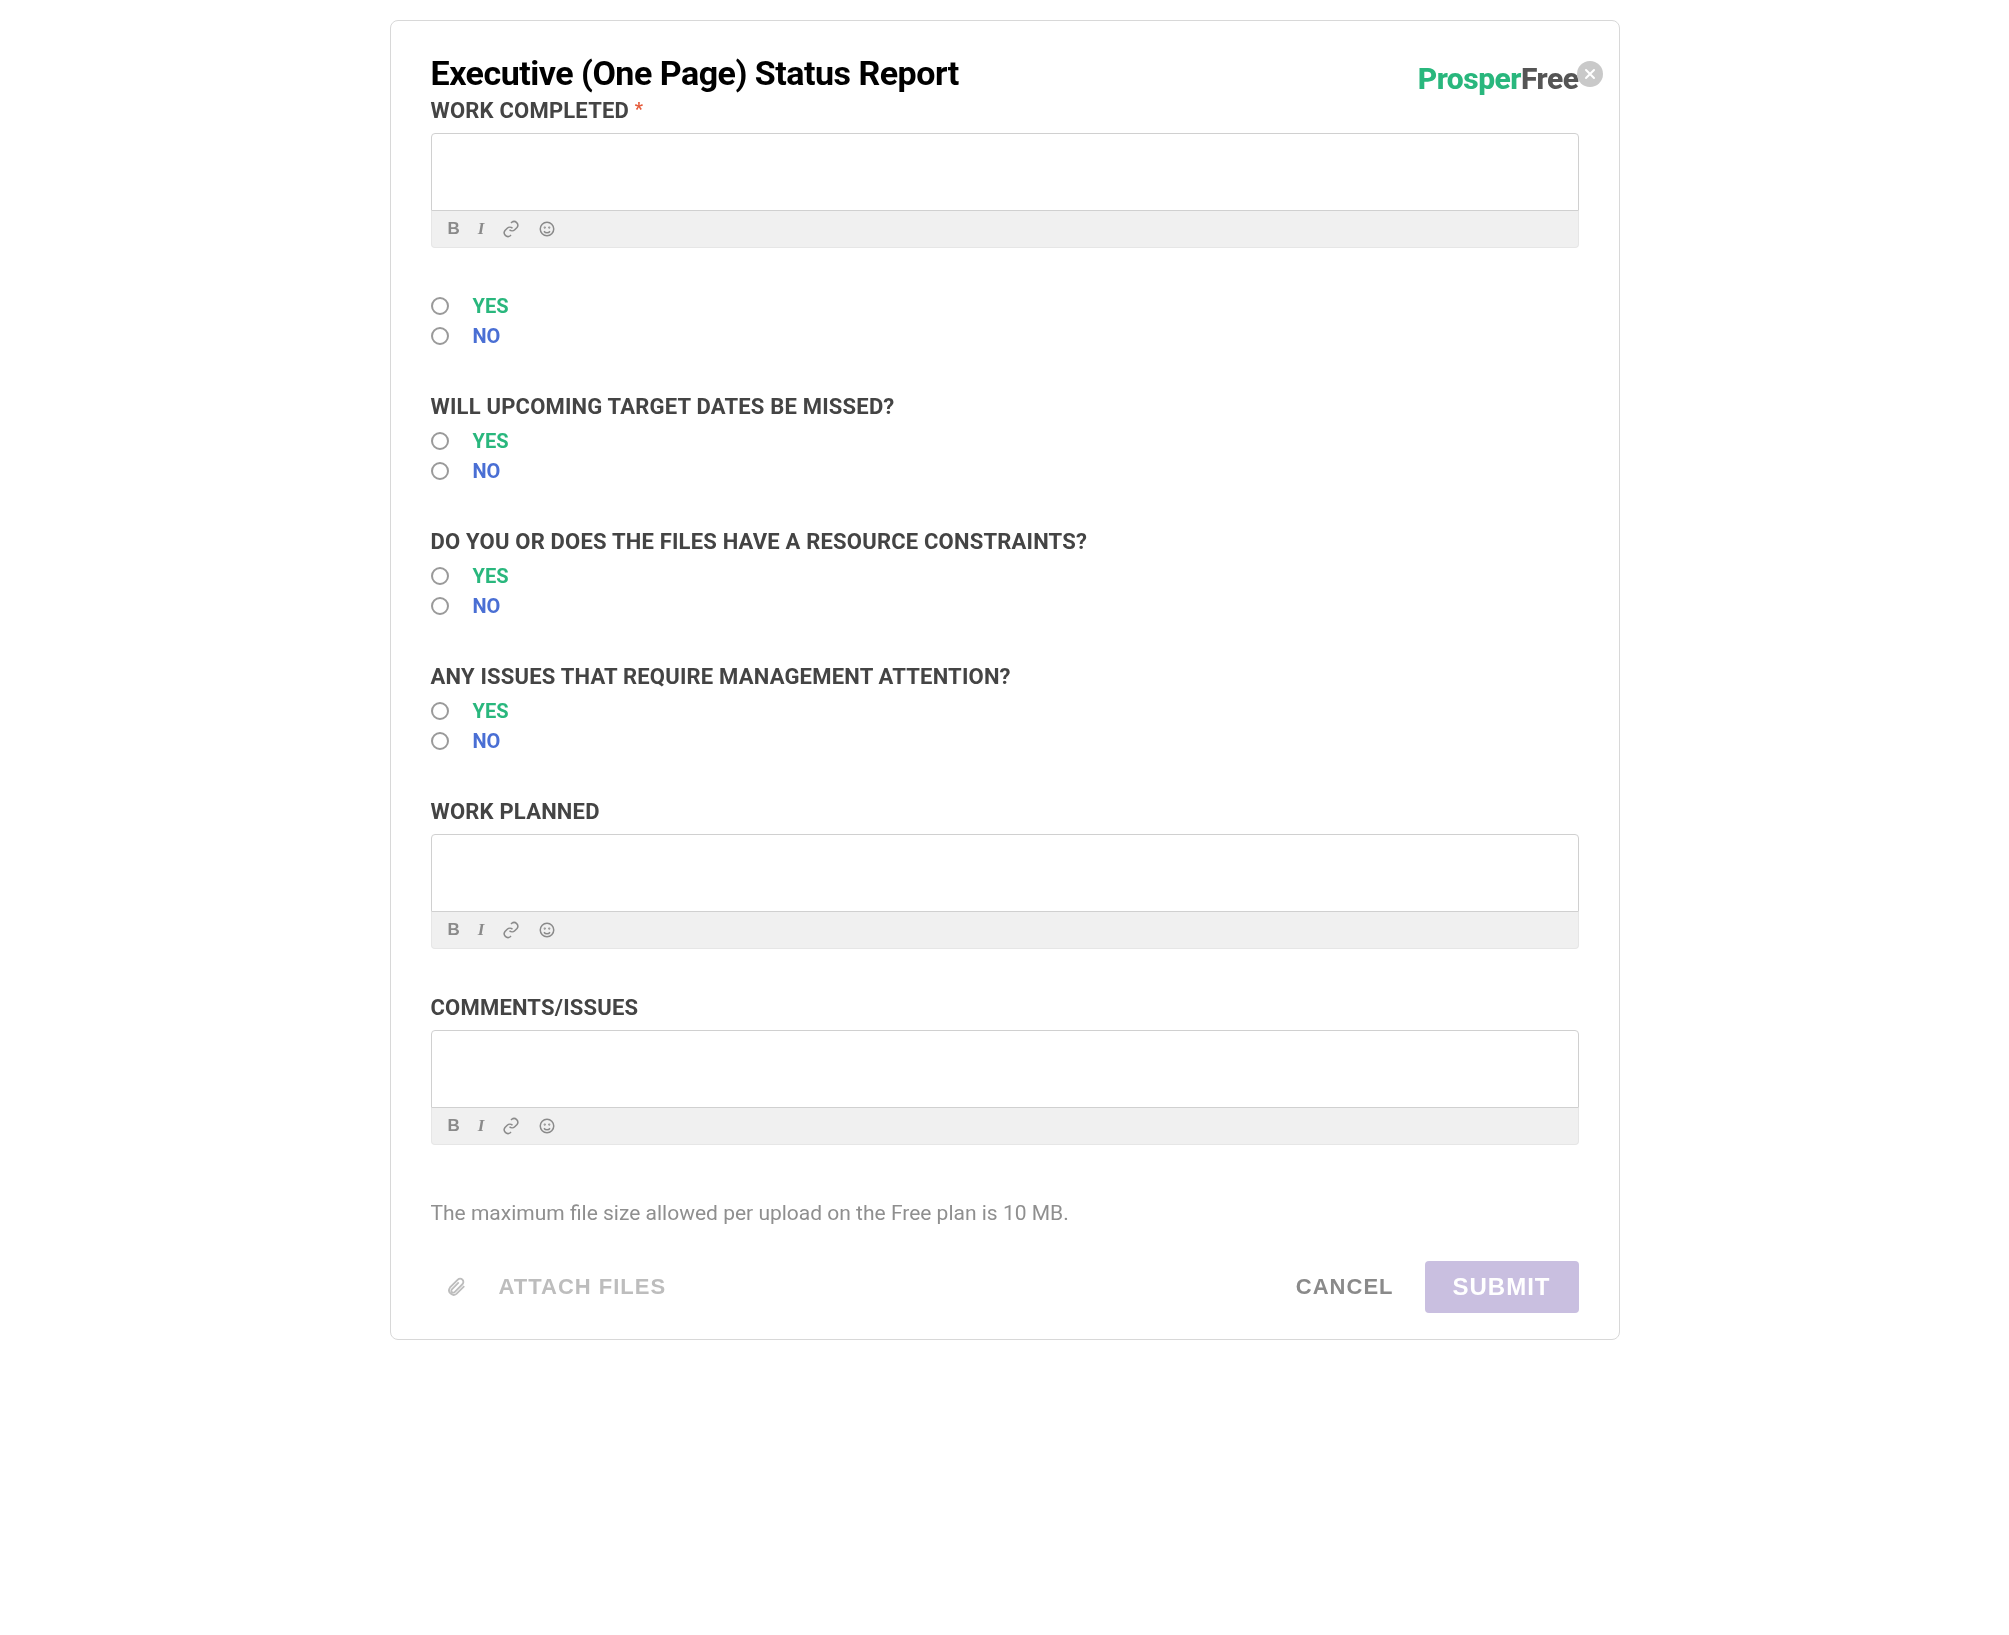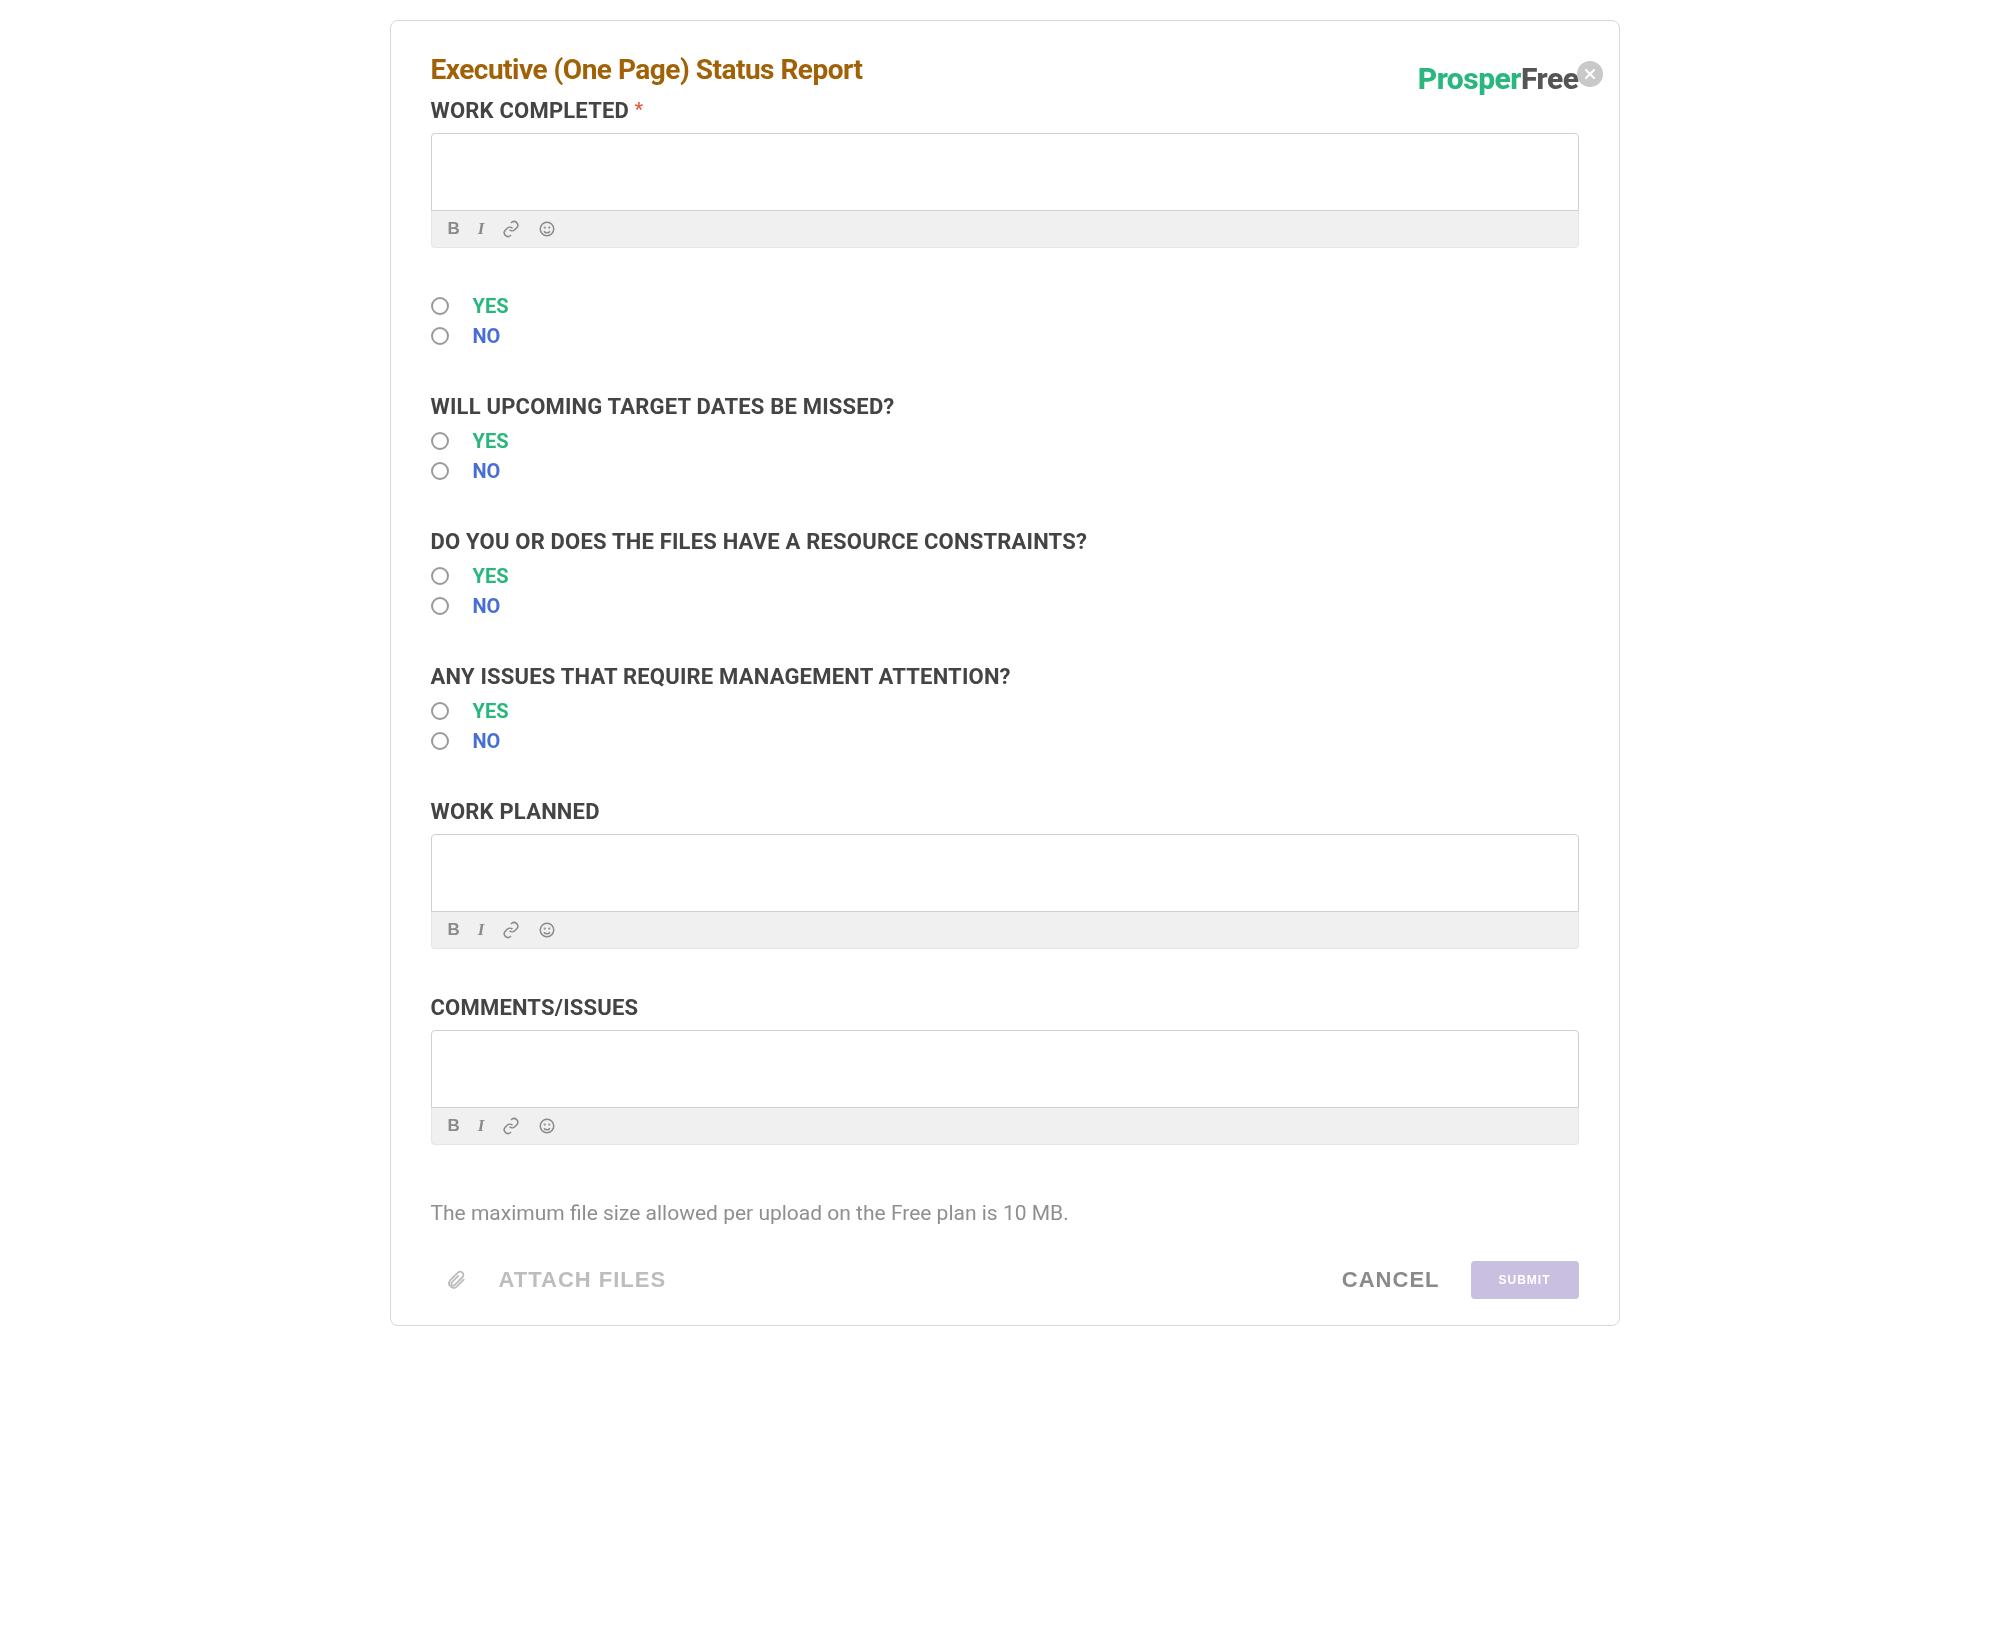--- a/index.html
+++ b/index.html
@@ -33,23 +33,23 @@
       justify-content:center;
     }
     .close-btn svg { width: 12px; height: 12px; }
     .header {
       display: flex;
       justify-content: space-between;
       align-items: flex-start;
       margin-bottom: 2px;
     }
     .title {
-      font-size: 28px;
-      font-weight: 700;
-      color: #a16207;
+      font-size: 34px;
+      font-weight: 700;
+      color: #000000;
       letter-spacing: -0.5px;
     }
     .logo {
       margin-top: 8px;
       font-size: 30px;
       font-weight: 800;
       letter-spacing: -0.5px;
     }
     .logo .p1 { color: #29b77d; }
     .logo .p2 { color: #555; font-weight: 800; }
@@ -149,21 +149,21 @@
       font-weight: 700;
       color: #8a8a8a;
       cursor: pointer;
       letter-spacing: 1px;
     }
     .submit {
       background: #c9bfe0;
       border: none;
       border-radius: 4px;
       padding: 12px 28px;
-      font-size: 12px;
+      font-size: 24px;
       font-weight: 700;
       color: #fff;
       letter-spacing: 1px;
       cursor: pointer;
     }
   </style>
 </head>
 <body>
 
 <div class="modal">

